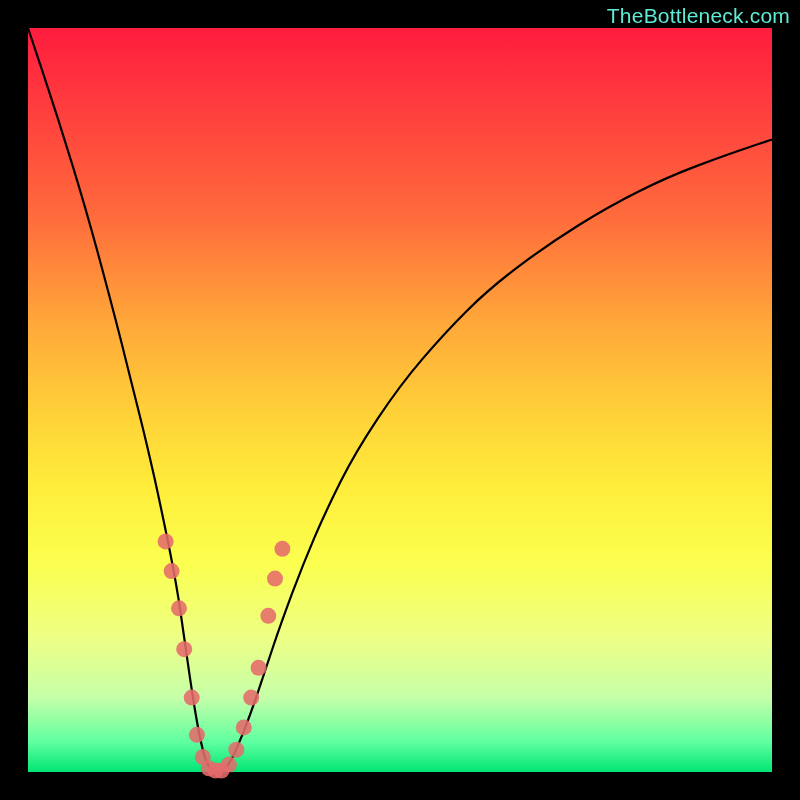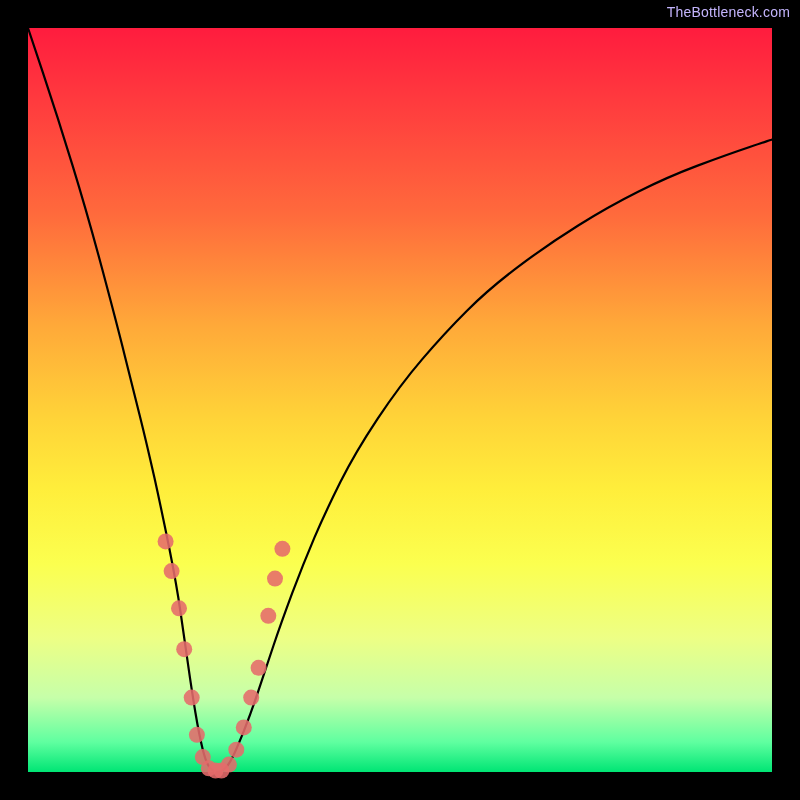--- a/index.html
+++ b/index.html
@@ -37,22 +37,22 @@
       #edff85 82%,
       #c6ffa9 90%,
       #5fffa0 96%,
       #00e574 100%
     );
   }
   .watermark {
     position: absolute;
     top: 4px;
     right: 10px;
-    color: #c4b5fd;
-    font-size: 14px;
+    color: #5eead4;
+    font-size: 21px;
     font-weight: 500;
     letter-spacing: 0.2px;
     user-select: none;
   }
   svg.curve {
     position: absolute;
     left: 28px;
     top: 28px;
     width: 744px;
     height: 744px;

